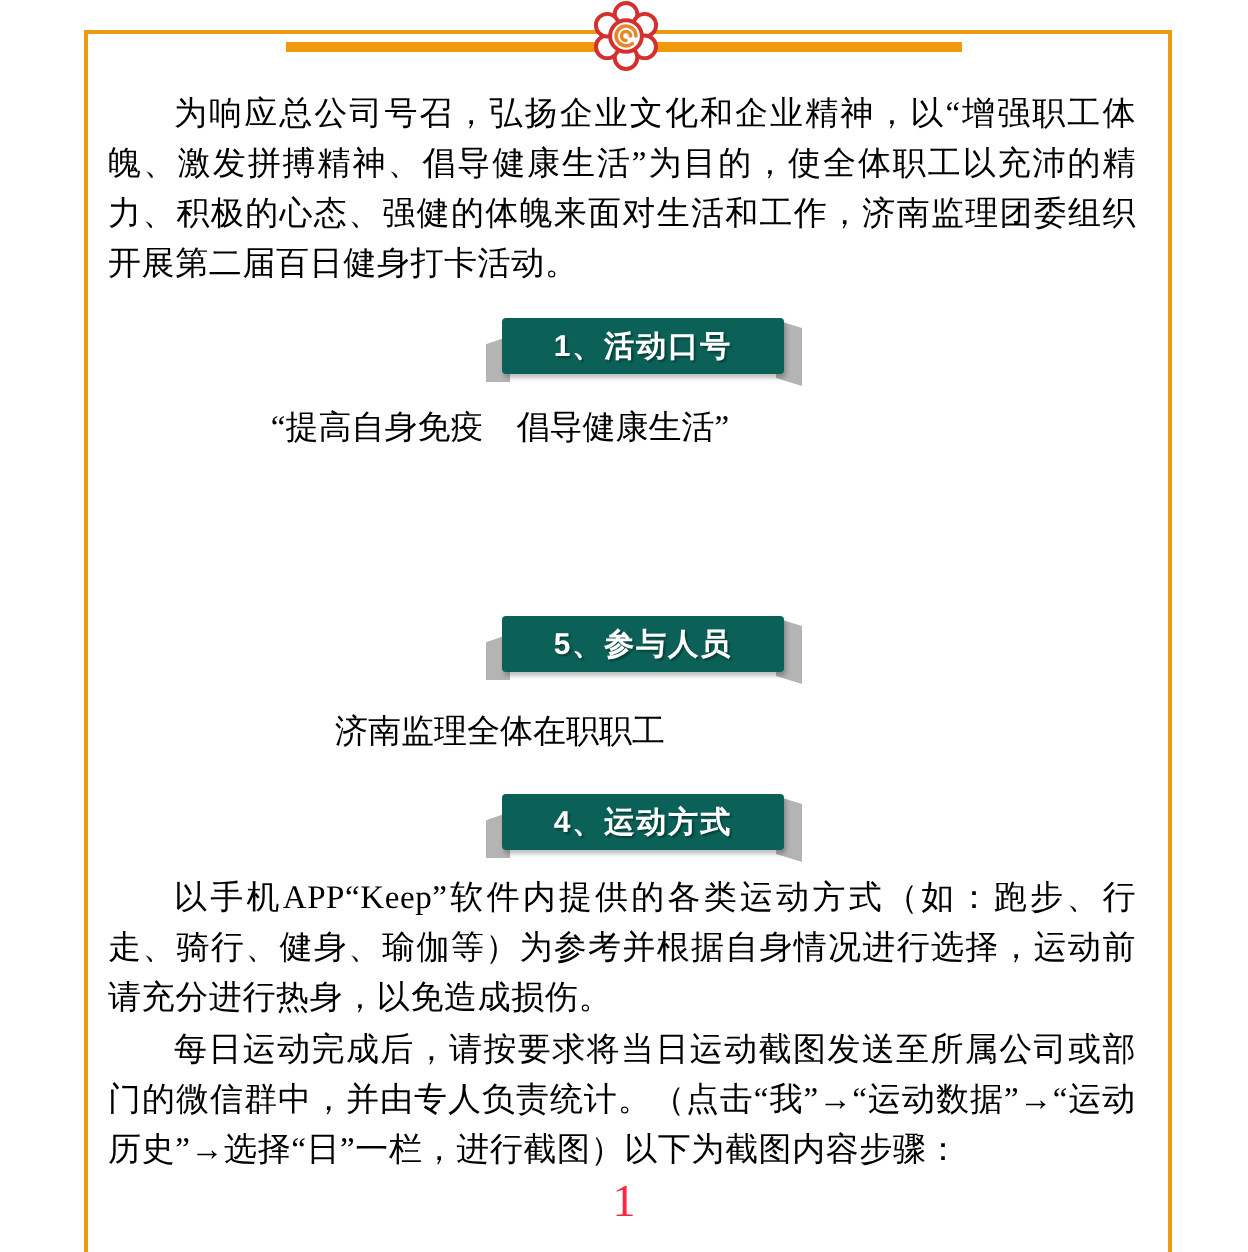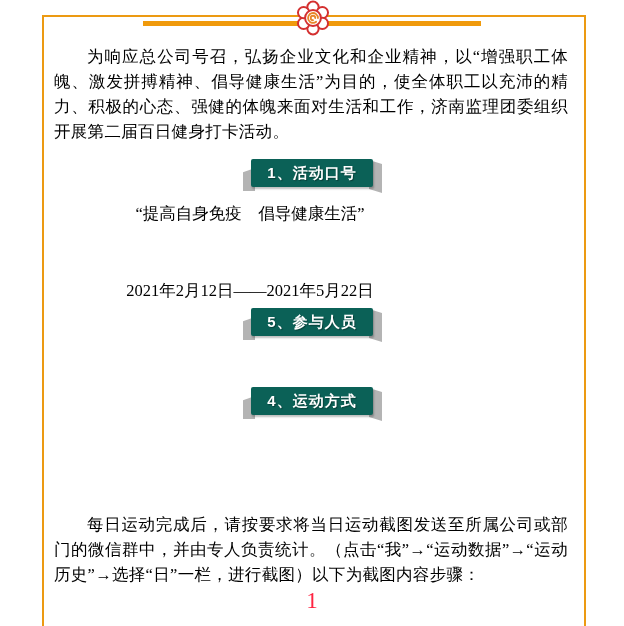--- a/index.html
+++ b/index.html
@@ -29,21 +29,21 @@
     position: absolute; left: 54px; width: 514px; margin: 0;
     font-size: 16.5px; line-height: 25px; letter-spacing: 0.3px;
     text-align: justify; text-indent: 2em;
   }
   .center-text {
     position: absolute; left: 0; width: 500px; margin: 0;
     font-size: 16.5px; line-height: 22px; text-align: center;
   }
 
   
-  .banner { position: absolute; left: 251px; width: 122px; height: 28px; }
+  .banner { position: absolute; left: 251px; width: 141px; height: 28px; }
   .banner::before {
     content: ""; position: absolute; left: -8px; top: 9px; width: 12px; height: 23px;
     background: var(--flap-gray, #b4b4b4);
     clip-path: polygon(0 18%, 100% 0, 100% 100%, 0 100%);
   }
   .banner::after {
     content: ""; position: absolute; right: -9px; top: 1px; width: 13px; height: 33px;
     background: var(--flap-gray, #b4b4b4);
     clip-path: polygon(0 0, 100% 12%, 100% 100%, 0 88%);
   }
@@ -88,28 +88,29 @@
     </svg>
   </div>
 
   <p class="para" style="top:44px">为响应总公司号召，弘扬企业文化和企业精神，以“增强职工体魄、激发拼搏精神、倡导健康生活”为目的，使全体职工以充沛的精力、积极的心态、强健的体魄来面对生活和工作，济南监理团委组织开展第二届百日健身打卡活动。</p>
 
   <div class="banner" style="top:159px">
     <div class="ribbon">1、活动口号</div>
   </div>
   <p class="center-text" style="top:203px">“提高自身免疫　倡导健康生活”</p>
 
-  <p class="center-text" style="top:280px">2021年2月12日——2021年5月22日</p>
 
   <div class="banner" style="top:308px">
     <div class="ribbon">5、参与人员</div>
   </div>
+  <p class="center-text" style="top:355px">济南监理全体在职职工</p>
 
-  <div class="banner" style="top:387px">
+  <div class="banner" style="top:397px">
     <div class="ribbon">4、运动方式</div>
   </div>
 
+  <p class="para" style="top:436px">以手机APP“Keep”软件内提供的各类运动方式（如：跑步、行走、骑行、健身、瑜伽等）为参考并根据自身情况进行选择，运动前请充分进行热身，以免造成损伤。</p>
 
   <p class="para" style="top:512px">每日运动完成后，请按要求将当日运动截图发送至所属公司或部门的微信群中，并由专人负责统计。（点击“我”→“运动数据”→“运动历史”→选择“日”一栏，进行截图）以下为截图内容步骤：</p>
 
   <div class="page-number">1</div>
 
 </div>
 
 </body></html>

